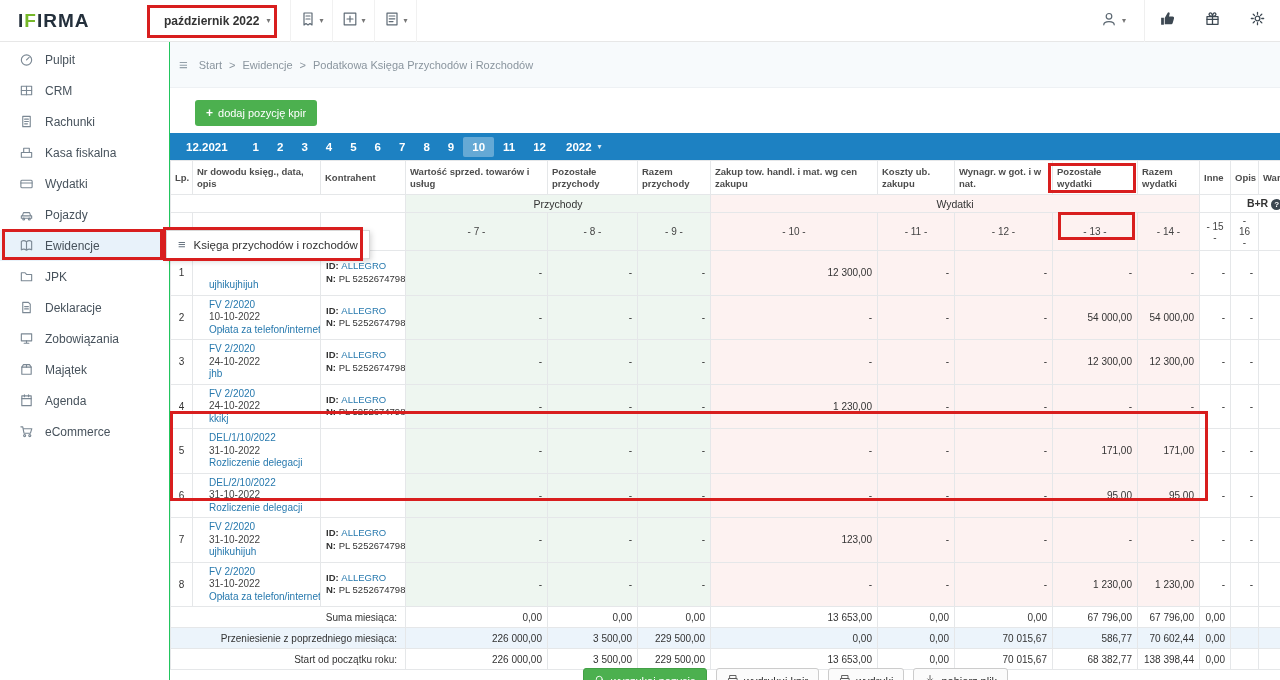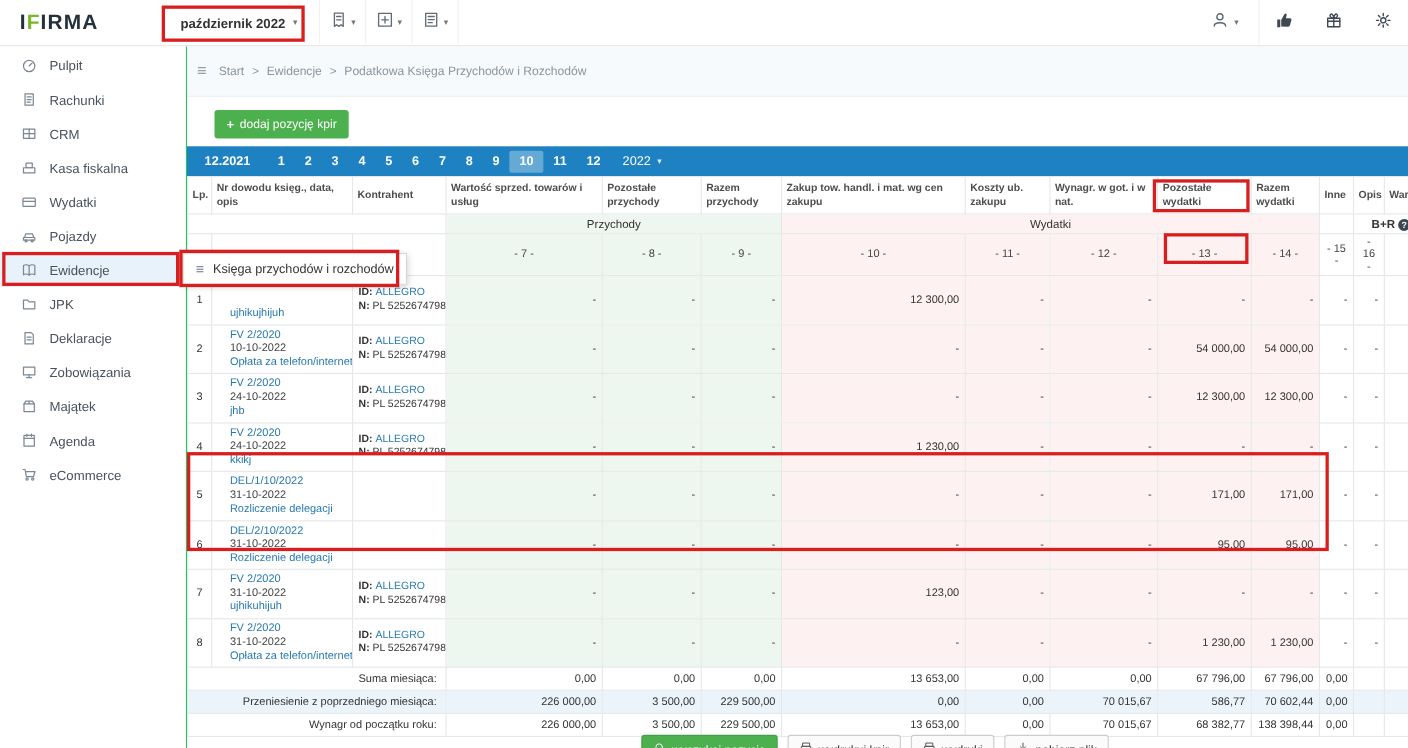--- a/index.html
+++ b/index.html
@@ -39,21 +39,21 @@
   .crumbs .crumb { cursor:pointer; }
   .toolbar { padding:12px 0 0 25px; height:45px; }
   .btn-green { background:#4cb04f; color:#fff; font-size:11px; border:none; border-radius:3px;
     padding:6px 11px; cursor:pointer; display:inline-flex; gap:5px; align-items:center;
     font-family:inherit; }
   .btn-green .plus { font-weight:bold; font-size:12px; }
   .month-bar { height:27px; background:#1d81c2; display:flex; align-items:center; padding-left:7px; }
   .mtab { color:#fff; font-size:11.5px; font-weight:bold; padding:4px 9px; border-radius:2px; cursor:pointer; }
   .mtab.first { margin-right:7px; }
   .mtab.active { background:rgba(255,255,255,.32); }
-  .myear { color:#fff; font-size:11.5px; font-weight:normal; padding:4px 11px; display:flex; gap:6px;
+  .myear { color:#fff; font-size:11.5px; font-weight:bold; padding:4px 11px; display:flex; gap:6px;
     align-items:center; cursor:pointer; }
   .myear .caret { color:#dce9f3; }
 
   
   .table-wrap { position:absolute; left:0; top:118px; width:1110px; overflow:hidden; }
   table { border-collapse:collapse; table-layout:fixed; width:1128px; font-size:10px; color:#333; }
   td,th { border:1px solid #e5e7e9; padding:2px 5px; vertical-align:middle; overflow:hidden; }
   th { font-size:9.5px; font-weight:bold; color:#4d4d4d; text-align:left; height:34px;
     padding:2px 4px; background:#fff; line-height:1.2; }
   .group-row td { height:18px; text-align:center; font-size:10.5px; color:#333; padding:1px; }
@@ -156,34 +156,34 @@
           <svg width="15" height="15" viewBox="0 0 16 16" fill="none" stroke="#7b8894" stroke-width="1.2" stroke-linecap="round" stroke-linejoin="round">
             <circle cx="8" cy="8.5" r="5.5"></circle>
             <path d="M8 8.5 L10.8 5.7"></path>
           </svg>
         </span>
         <span>Pulpit</span>
       </div>
       <div class="side-item">
         <span class="sicon">
           <svg width="15" height="15" viewBox="0 0 16 16" fill="none" stroke="#7b8894" stroke-width="1.2" stroke-linecap="round" stroke-linejoin="round">
+            <rect x="2.5" y="3.5" width="11" height="9"></rect>
+            <path d="M8 3.5 V12.5 M2.5 8 H13.5"></path>
+          </svg>
+        </span>
+        <span>CRM</span>
+      </div>
+      <div class="side-item">
+        <span class="sicon">
+          <svg width="15" height="15" viewBox="0 0 16 16" fill="none" stroke="#7b8894" stroke-width="1.2" stroke-linecap="round" stroke-linejoin="round">
             <rect x="4" y="2.5" width="8" height="11"></rect>
             <path d="M6 5.5 H10 M6 8 H10 M6 10.5 H9"></path>
           </svg>
         </span>
         <span>Rachunki</span>
-      </div>
-      <div class="side-item">
-        <span class="sicon">
-          <svg width="15" height="15" viewBox="0 0 16 16" fill="none" stroke="#7b8894" stroke-width="1.2" stroke-linecap="round" stroke-linejoin="round">
-            <rect x="2.5" y="3.5" width="11" height="9"></rect>
-            <path d="M8 3.5 V12.5 M2.5 8 H13.5"></path>
-          </svg>
-        </span>
-        <span>CRM</span>
       </div>
       <div class="side-item">
         <span class="sicon">
           <svg width="15" height="15" viewBox="0 0 16 16" fill="none" stroke="#7b8894" stroke-width="1.2" stroke-linecap="round" stroke-linejoin="round">
             <rect x="2.5" y="8" width="11" height="5"></rect>
             <rect x="5" y="3.5" width="6" height="4.5"></rect>
           </svg>
         </span>
         <span>Kasa fiskalna</span>
       </div>
@@ -567,21 +567,21 @@
             <td class="num">0,00</td>
             <td class="num">0,00</td>
             <td class="num">70 015,67</td>
             <td class="num">586,77</td>
             <td class="num">70 602,44</td>
             <td class="num">0,00</td>
             <td class="num"></td>
             <td class="num"></td>
           </tr>
           <tr class="footer-row">
-            <td colspan="3" class="footer-label">Wynagr od początku roku:</td>
+            <td colspan="3" class="footer-label">Start od początku roku:</td>
             <td class="num">226 000,00</td>
             <td class="num">3 500,00</td>
             <td class="num">229 500,00</td>
             <td class="num">13 653,00</td>
             <td class="num">0,00</td>
             <td class="num">70 015,67</td>
             <td class="num">68 382,77</td>
             <td class="num">138 398,44</td>
             <td class="num">0,00</td>
             <td class="num"></td>

